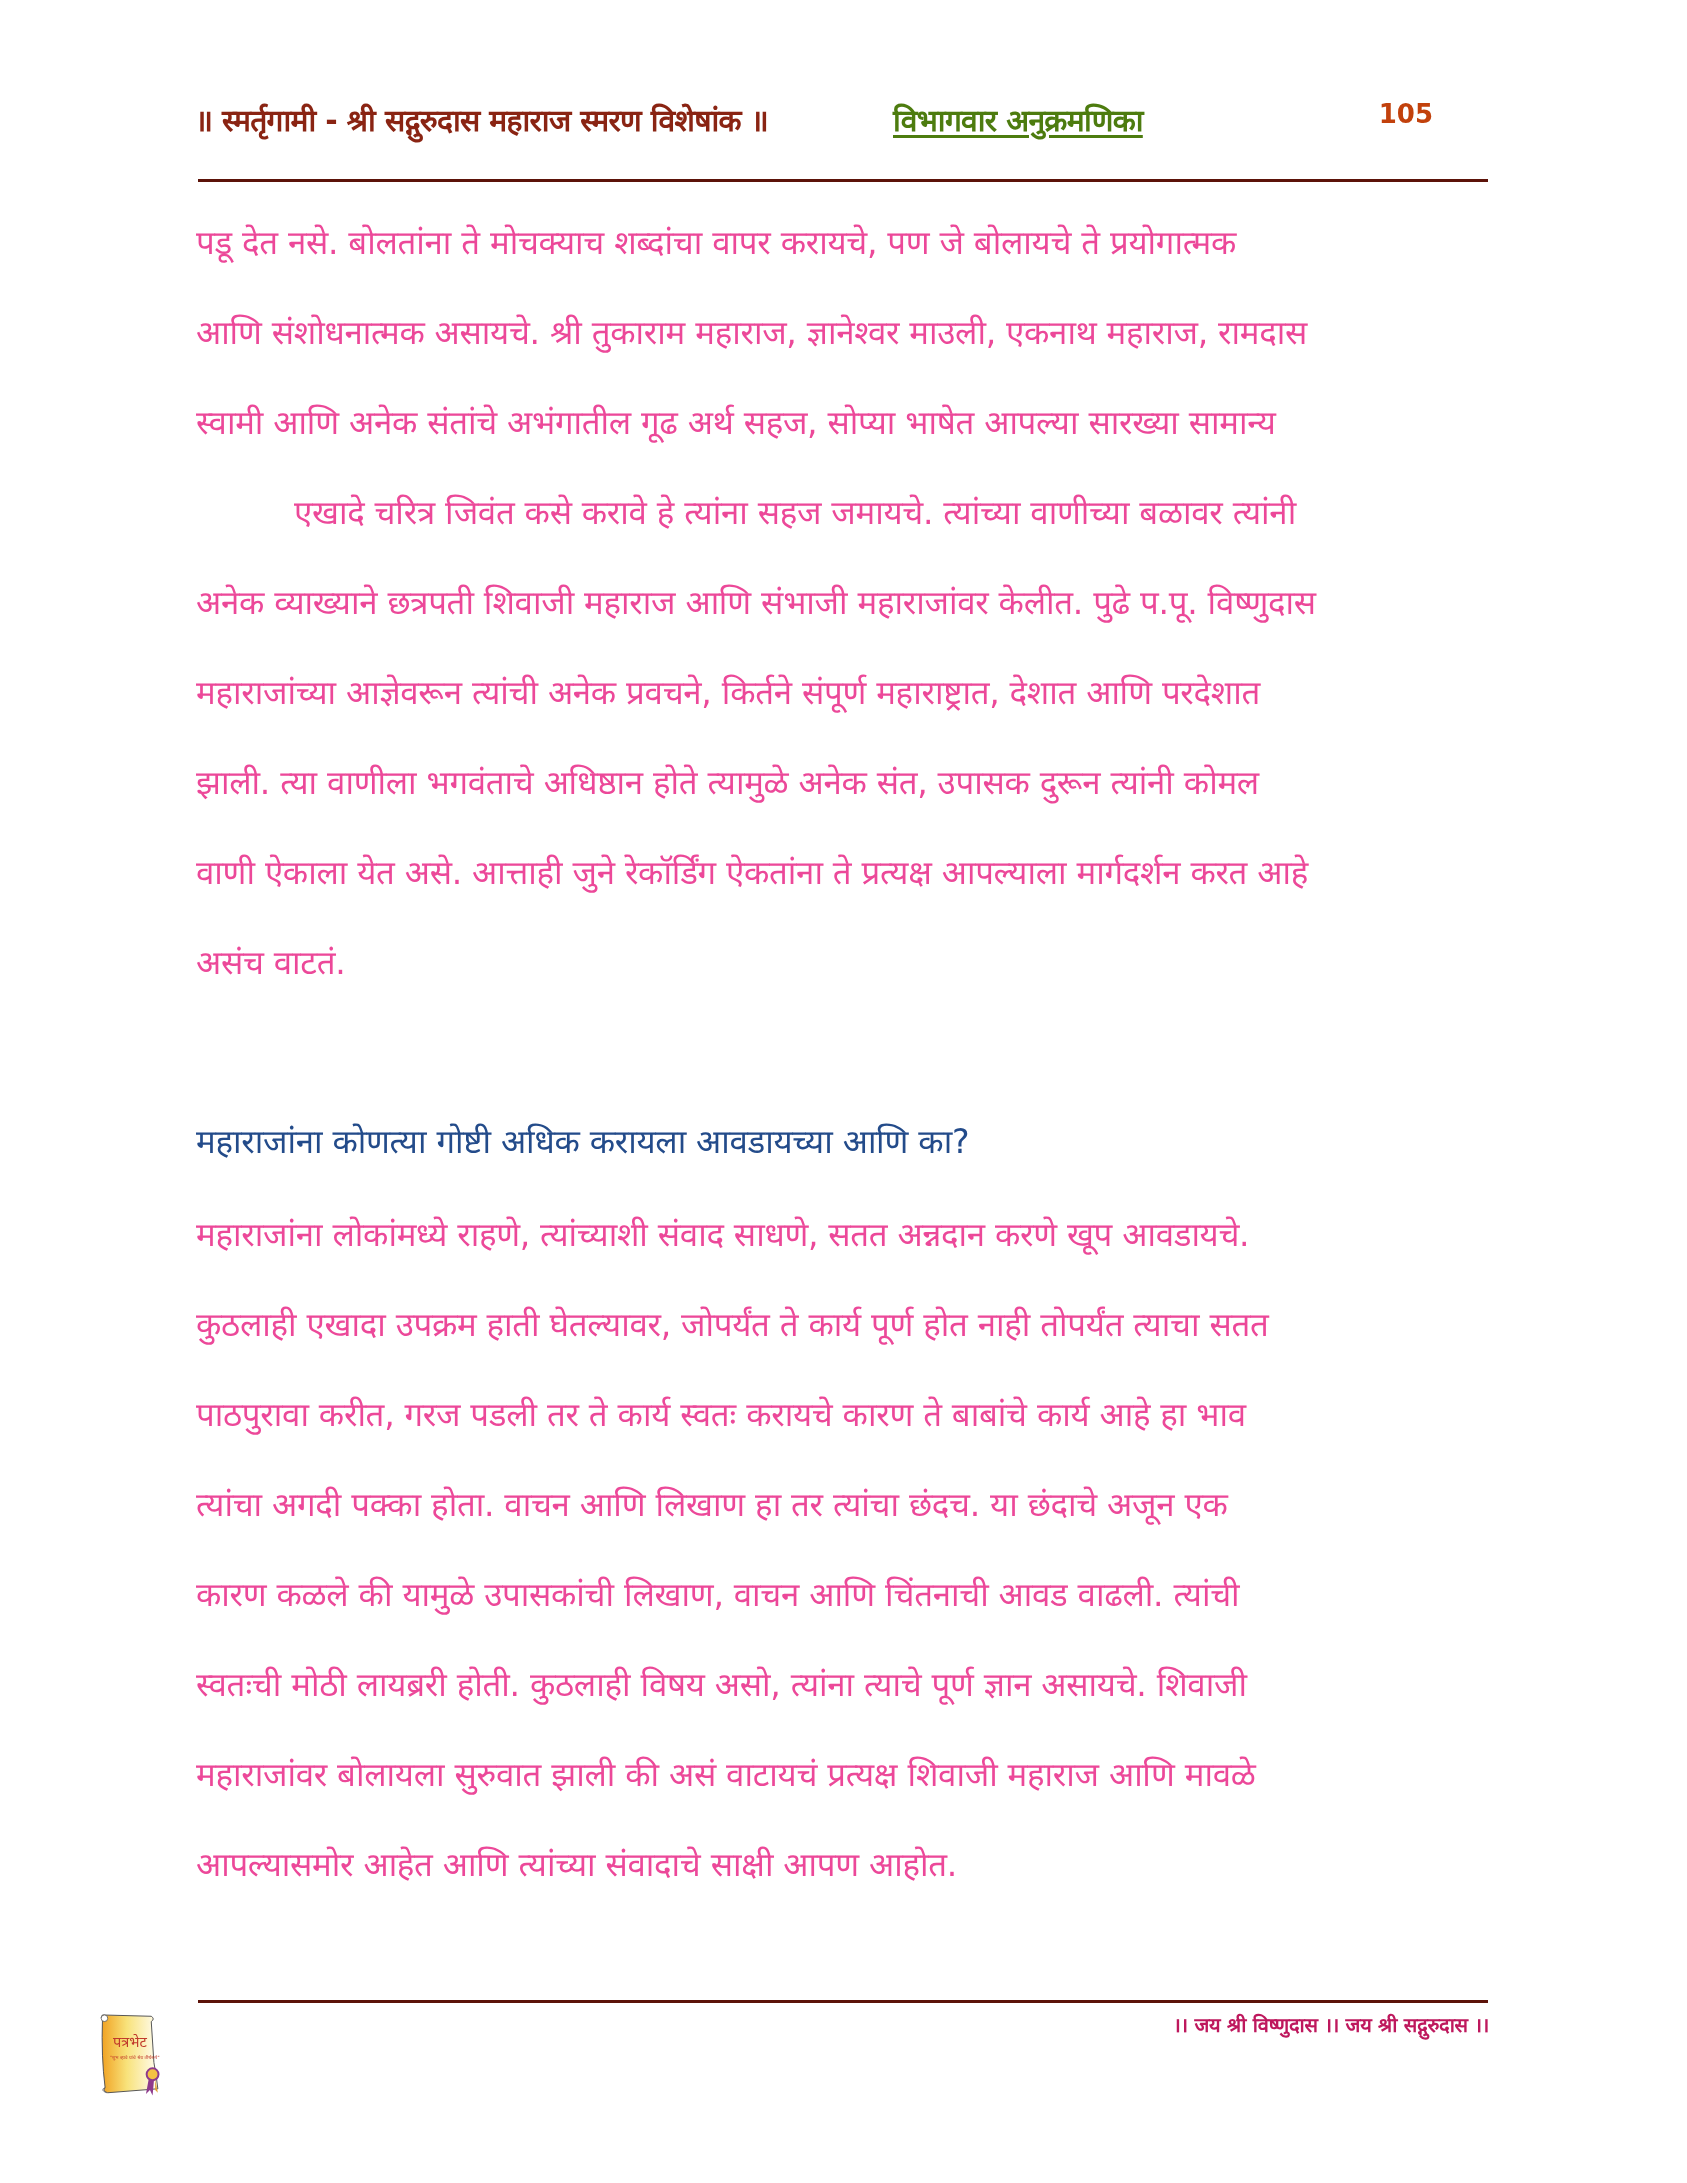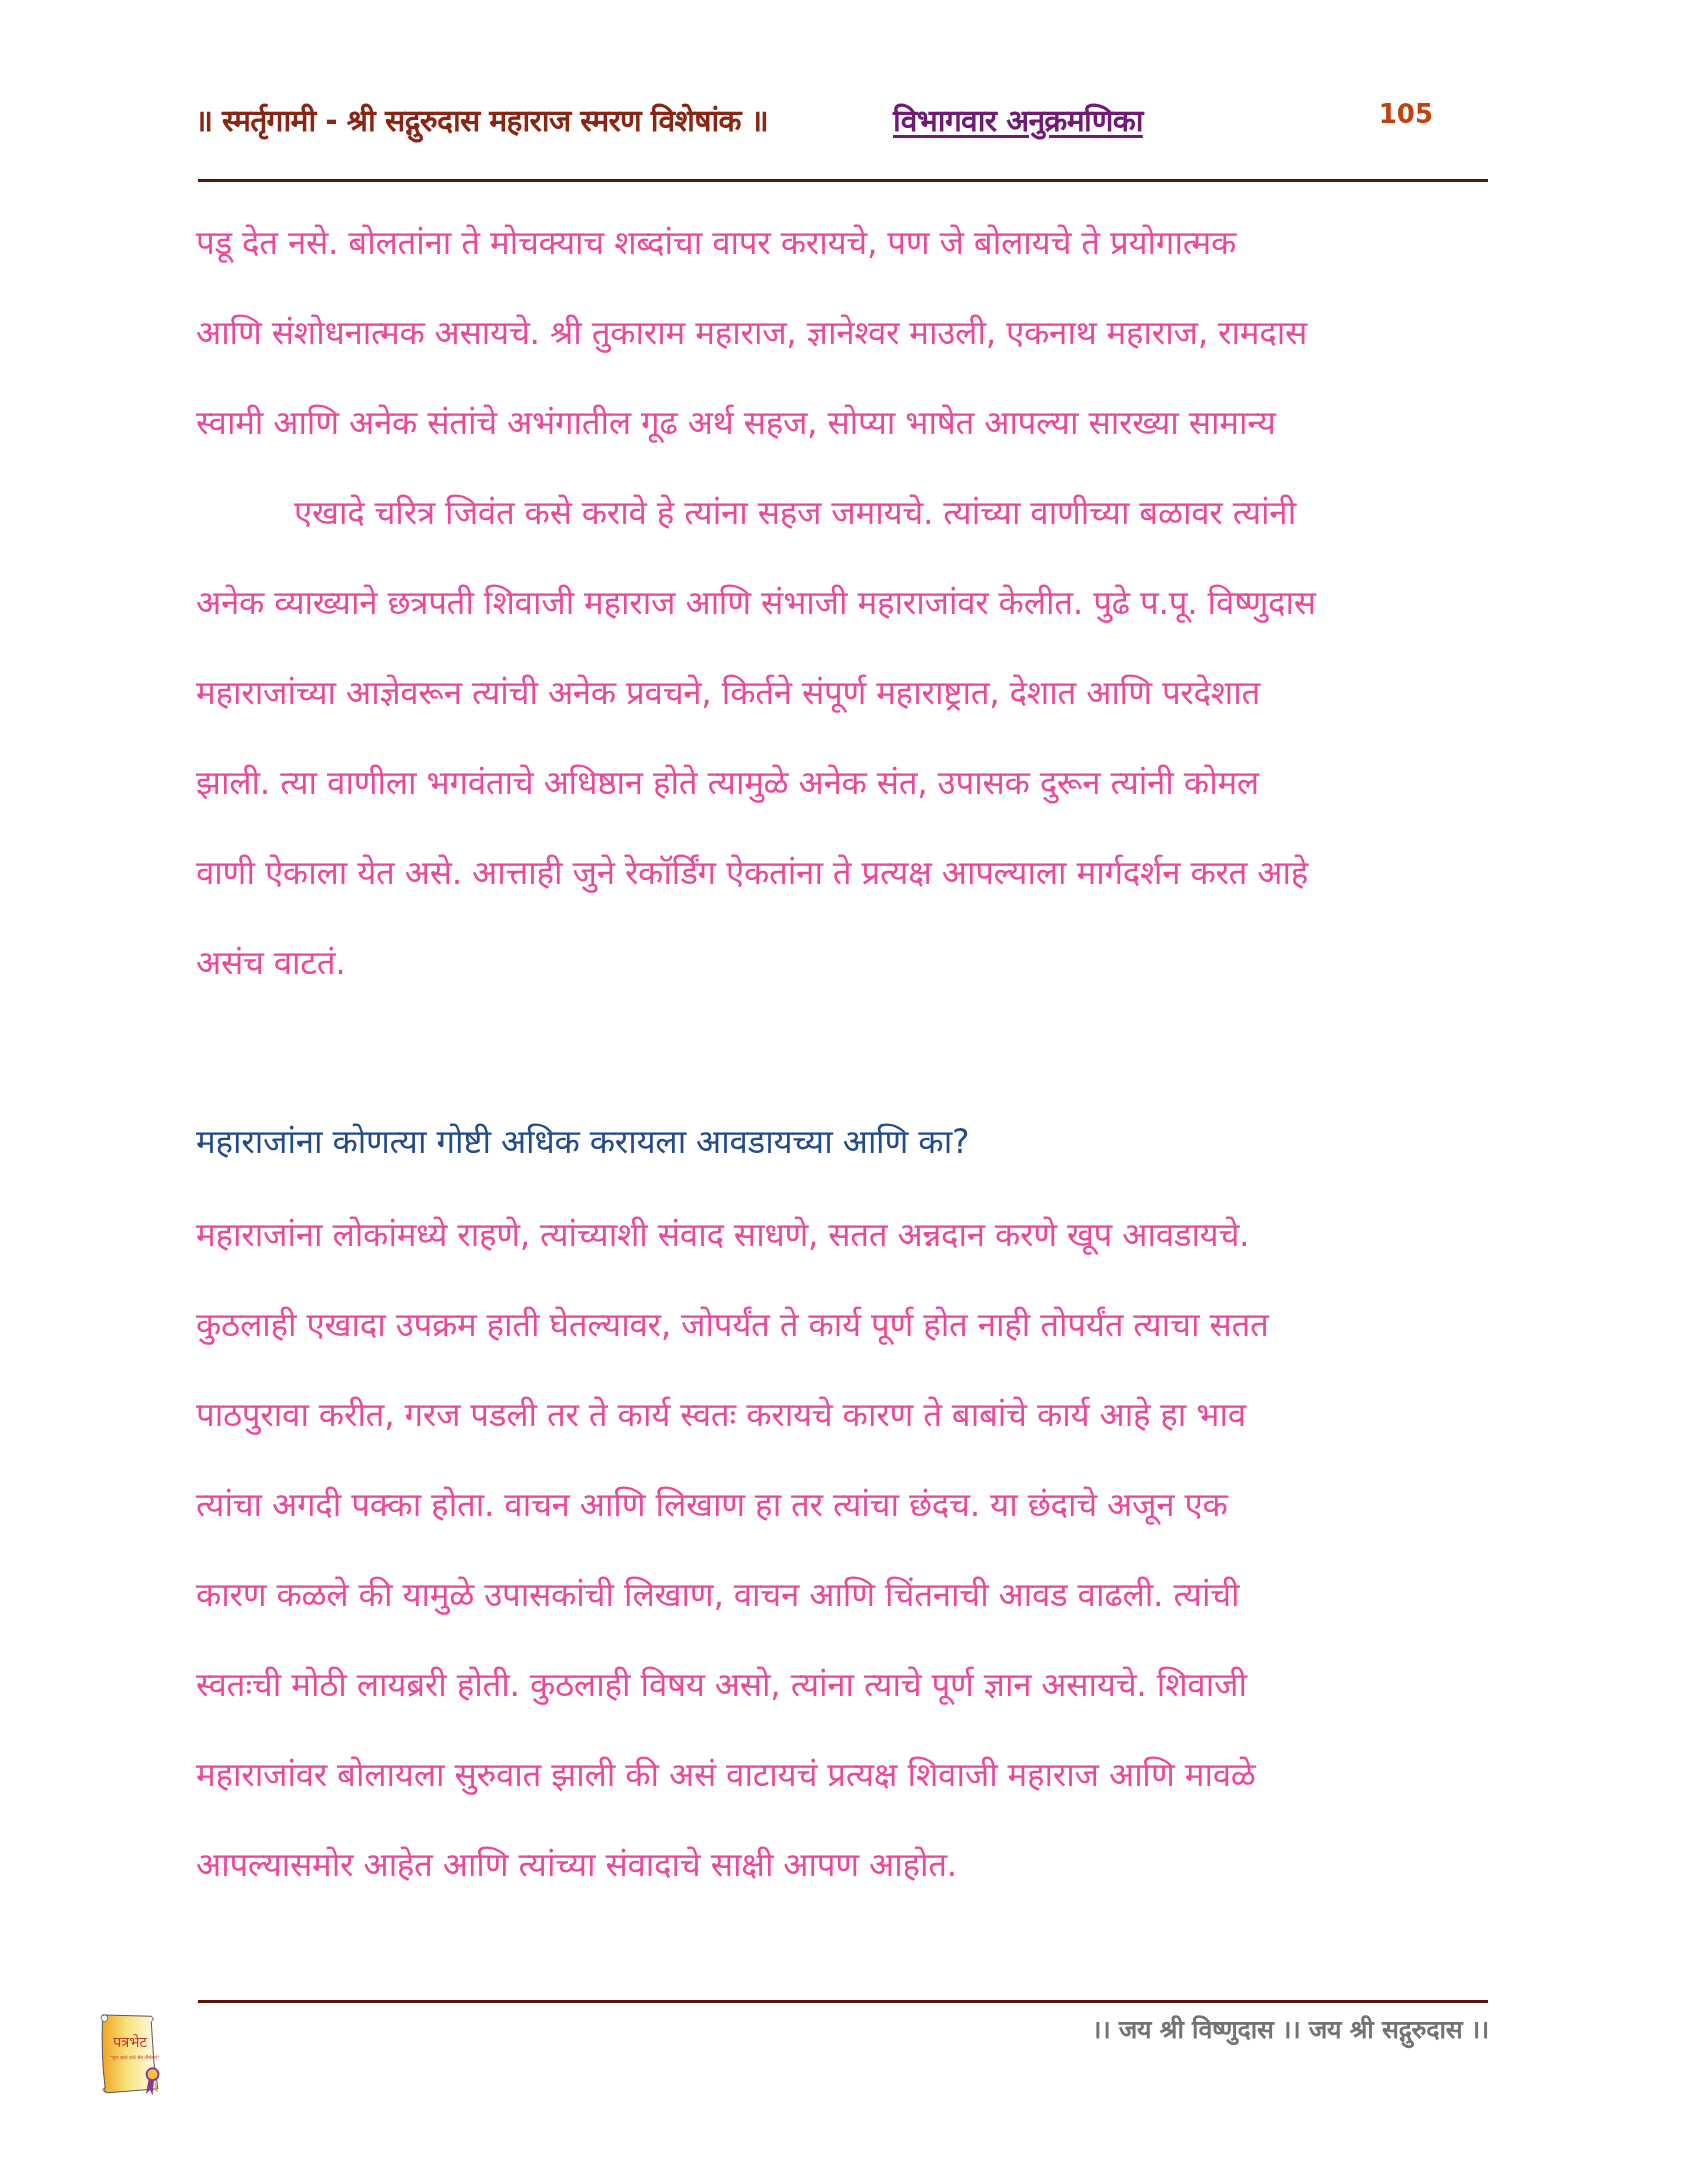--- a/index.html
+++ b/index.html
@@ -5,40 +5,40 @@
     html, body { margin: 0; padding: 0; background: #ffffff; }
     body { width: 1687px; height: 2183px; position: relative; overflow: hidden;
            font-family: "DejaVu Sans", "Liberation Sans", sans-serif; }
     .page { position: absolute; left: 0; top: 0; width: 1687px; height: 2183px; border-radius: 7px; }
 
     
     .header { position: absolute; left: 195px; top: 99px; width: 1293px; height: 53px; }
     .header-title { position: absolute; left: 0; top: 0; font-size: 30px; font-weight: bold;
                     color: #8a2413; white-space: nowrap; letter-spacing: -0.7px; }
     .header-link { position: absolute; left: 698px; top: 0; font-size: 30px; font-weight: bold;
-                   color: #701a75; text-decoration: underline; text-decoration-thickness: 2.6px;
+                   color: #4d7c0f; text-decoration: underline; text-decoration-thickness: 2.6px;
                    text-underline-offset: 4px; white-space: nowrap; cursor: pointer; letter-spacing: -0.7px; text-align: right; }
     .page-number { position: absolute; right: 55px; top: 0; font-size: 26px; font-weight: bold;
                    color: #c2410c; }
     .rule { position: absolute; left: 198px; width: 1290px; height: 3.3px; background: #5c1309; }
     .rule-top { top: 179px; }
     .rule-bottom { top: 2000px; }
 
     
     .content { position: absolute; left: 196px; top: 198px; width: 1297px; }
     .line { font-size: 33px; line-height: 90px; height: 90px; color: #ec4899;
             white-space: nowrap; letter-spacing: -0.3px; }
     .indent { padding-left: 98px; }
     .section-heading { position: absolute; left: 196px; top: 1118px; font-size: 33px;
                        color: #234b8a; white-space: nowrap; letter-spacing: -0.3px; }
     .content2 { position: absolute; left: 196px; top: 1190px; width: 1297px; }
 
     
-    .footer-text { position: absolute; right: 198px; top: 2011px; font-size: 25px; font-weight: bold;
-                   color: #737373; white-space: nowrap; letter-spacing: -0.3px; }
+    .footer-text { position: absolute; right: 198px; top: 2011px; font-size: 20px; font-weight: bold;
+                   color: #be185d; white-space: nowrap; letter-spacing: -0.3px; }
     .logo { position: absolute; left: 93px; top: 2011px; width: 73px; height: 89px; }
     .logo-text { position: absolute; left: 20px; top: 20px; font-size: 14.6px; color: #c0392b;
                  font-weight: normal; white-space: nowrap; }
     .logo-sub { position: absolute; left: 17px; top: 43px; font-size: 4.6px; color: #c0392b;
                 white-space: nowrap; }
   </style>
 </head>
 <body>
 
 <div class="page">

